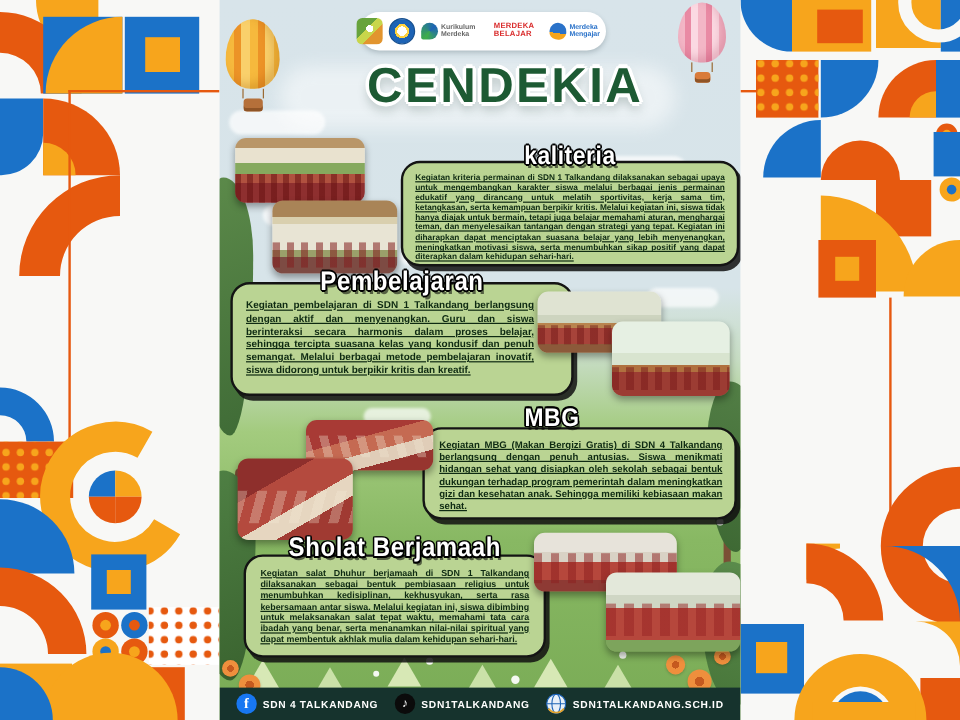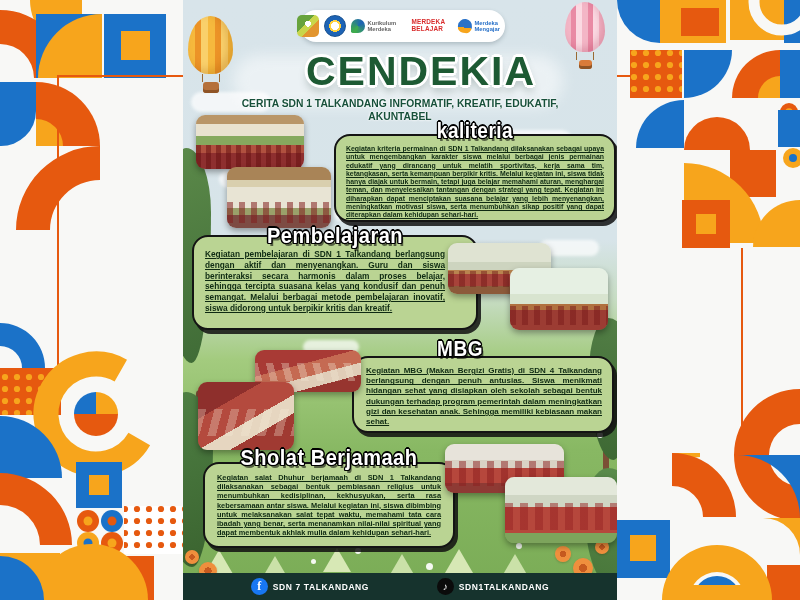--- a/index.html
+++ b/index.html
@@ -275,21 +275,20 @@
         <span class="lg-txt-mb">MERDEKA BELAJAR</span>
       </span>
       <span class="lg-div"></span>
       <span class="lg">
         <span class="lg-mm-icon"></span>
         <span class="lg-txt-mm">Merdeka Mengajar</span>
       </span>
     </div>
 
     <div class="title">CENDEKIA</div>
-    <div class="subtitle">CERITA SDN 1 TALKANDANG INFORMATIF, KREATIF, EDUKATIF, AKUNTABEL</div>
 
     <div class="s-head" id="head1">kaliteria</div>
     <div class="card" id="card1">Kegiatan kriteria permainan di SDN 1 Talkandang dilaksanakan sebagai upaya untuk mengembangkan karakter siswa melalui berbagai jenis permainan edukatif yang dirancang untuk melatih sportivitas, kerja sama tim, ketangkasan, serta kemampuan berpikir kritis. Melalui kegiatan ini, siswa tidak hanya diajak untuk bermain, tetapi juga belajar memahami aturan, menghargai teman, dan menyelesaikan tantangan dengan strategi yang tepat. Kegiatan ini diharapkan dapat menciptakan suasana belajar yang lebih menyenangkan, meningkatkan motivasi siswa, serta menumbuhkan sikap positif yang dapat diterapkan dalam kehidupan sehari-hari.</div>
     <div class="photo sc-yard" id="p1a"></div>
     <div class="photo sc-school" id="p1b"></div>
 
     <div class="s-head" id="head2">Pembelajaran</div>
     <div class="card" id="card2">Kegiatan pembelajaran di SDN 1 Talkandang berlangsung dengan aktif dan menyenangkan. Guru dan siswa berinteraksi secara harmonis dalam proses belajar, sehingga tercipta suasana kelas yang kondusif dan penuh semangat. Melalui berbagai metode pembelajaran inovatif, siswa didorong untuk berpikir kritis dan kreatif.</div>
     <div class="photo sc-class1" id="p2a"></div>
     <div class="photo sc-class2" id="p2b"></div>
@@ -300,22 +299,31 @@
     <div class="photo sc-eat2" id="p3b"></div>
 
     <div class="s-head" id="head4">Sholat Berjamaah</div>
     <div class="card" id="card4">Kegiatan salat Dhuhur berjamaah di SDN 1 Talkandang dilaksanakan sebagai bentuk pembiasaan religius untuk menumbuhkan kedisiplinan, kekhusyukan, serta rasa kebersamaan antar siswa. Melalui kegiatan ini, siswa dibimbing untuk melaksanakan salat tepat waktu, memahami tata cara ibadah yang benar, serta menanamkan nilai-nilai spiritual yang dapat membentuk akhlak mulia dalam kehidupan sehari-hari.</div>
     <div class="photo sc-pray1" id="p4a"></div>
     <div class="photo sc-pray2" id="p4b"></div>
 
     <div class="footer">
       <div class="f-item">
         <span class="ic ic-fb">f</span>
-        <span class="f-label">SDN 7 TALKANDANG</span>
+        <span class="f-label">SDN 4 TALKANDANG</span>
       </div>
       <div class="f-item">
         <span class="ic ic-tt">♪</span>
         <span class="f-label">SDN1TALKANDANG</span>
       </div>
+      <div class="f-item">
+        <svg class="ic" width="17" height="17" viewBox="0 0 17 17">
+          <circle cx="8.5" cy="8.5" r="8" fill="#e8f0f8" stroke="#1d63b5" stroke-width="1"></circle>
+          <ellipse cx="8.5" cy="8.5" rx="3.6" ry="8" fill="none" stroke="#1d63b5" stroke-width="0.9"></ellipse>
+          <line x1="0.8" y1="8.5" x2="16.2" y2="8.5" stroke="#1d63b5" stroke-width="0.9"></line>
+          <path d="M2,12.5 A8,8 0 0 0 15,12.5" fill="none" stroke="#e2a32c" stroke-width="1.6"></path>
+        </svg>
+        <span class="f-label">SDN1TALKANDANG.SCH.ID</span>
+      </div>
     </div>
 
   </div>
 </div>
 
 </body></html>

